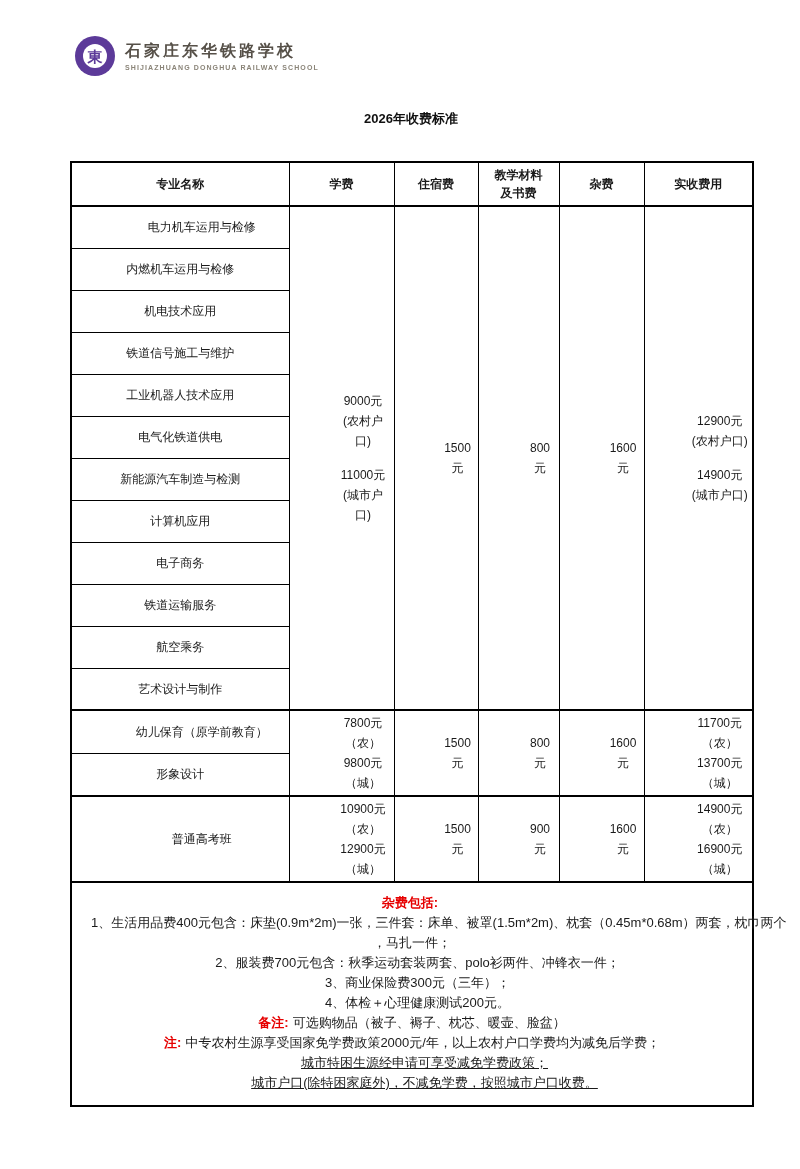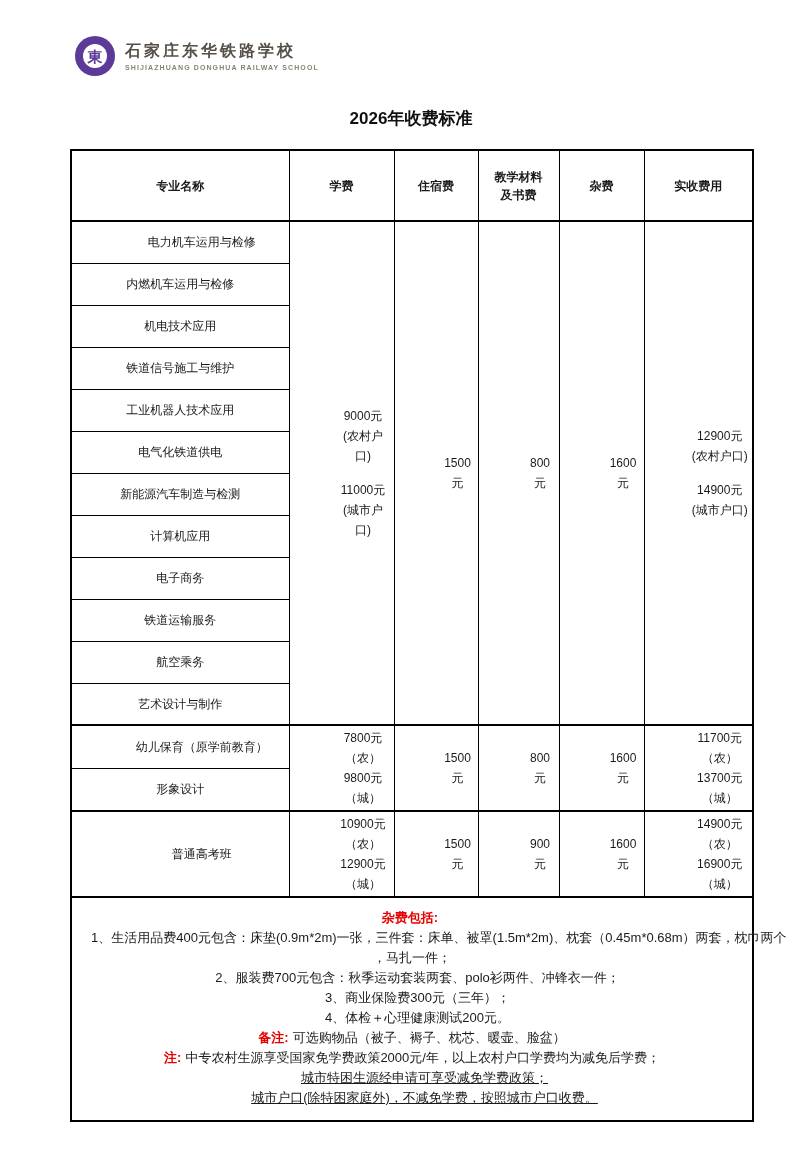--- a/index.html
+++ b/index.html
@@ -12,29 +12,29 @@
   .logo-ring { width:40px; height:40px; border-radius:50%; background:#5C3A99;
                display:flex; align-items:center; justify-content:center; flex:0 0 auto; }
   .logo-inner { width:24px; height:24px; border-radius:50%; background:#ffffff;
                 display:flex; align-items:center; justify-content:center; }
   .logo-glyph { color:#5C3A99; font-size:15px; font-weight:bold; line-height:1; }
   .school-names { margin-left:10px; }
   .school-cn { font-size:16px; font-weight:bold; color:#565048; letter-spacing:3px; line-height:1.2; }
   .school-en { font-size:7px; font-weight:bold; color:#8A8478; letter-spacing:1.1px; margin-top:3px; }
 
   
-  .doc-title { width:682px; margin:30px 0 18px 70px; text-align:center;
-               font-size:17px; font-weight:bold; line-height:24px; color:#111; }
+  .doc-title { width:682px; margin:30px 0 30px 70px; text-align:center;
+               font-size:13px; font-weight:bold; line-height:24px; color:#111; }
 
   
   .fee-table { border-collapse:collapse; table-layout:fixed; width:682px; margin-left:70px;
                border:2px solid #000; font-size:12px; }
   .fee-table th, .fee-table td { border:1px solid #000; text-align:center; vertical-align:middle;
                padding:2px 4px; line-height:20px; }
-  .fee-table thead tr { height:71px; }
+  .fee-table thead tr { height:44px; }
   .fee-table th { font-weight:bold; font-size:12px; line-height:18px; border-bottom-width:2px; }
   .fee-table tbody tr { height:42px; }
   tr.tall-row { height:79px !important; }
   tr.group-start td { border-top-width:2px;padding-left:47px; }
   .fee-gap { margin-top:14px; }
 
   
   .notes-cell { text-align:left; vertical-align:top !important;
                 padding:10px 8px 12px 8px !important; font-size:13px; line-height:21px;
                 border-top-width:2px !important; }

